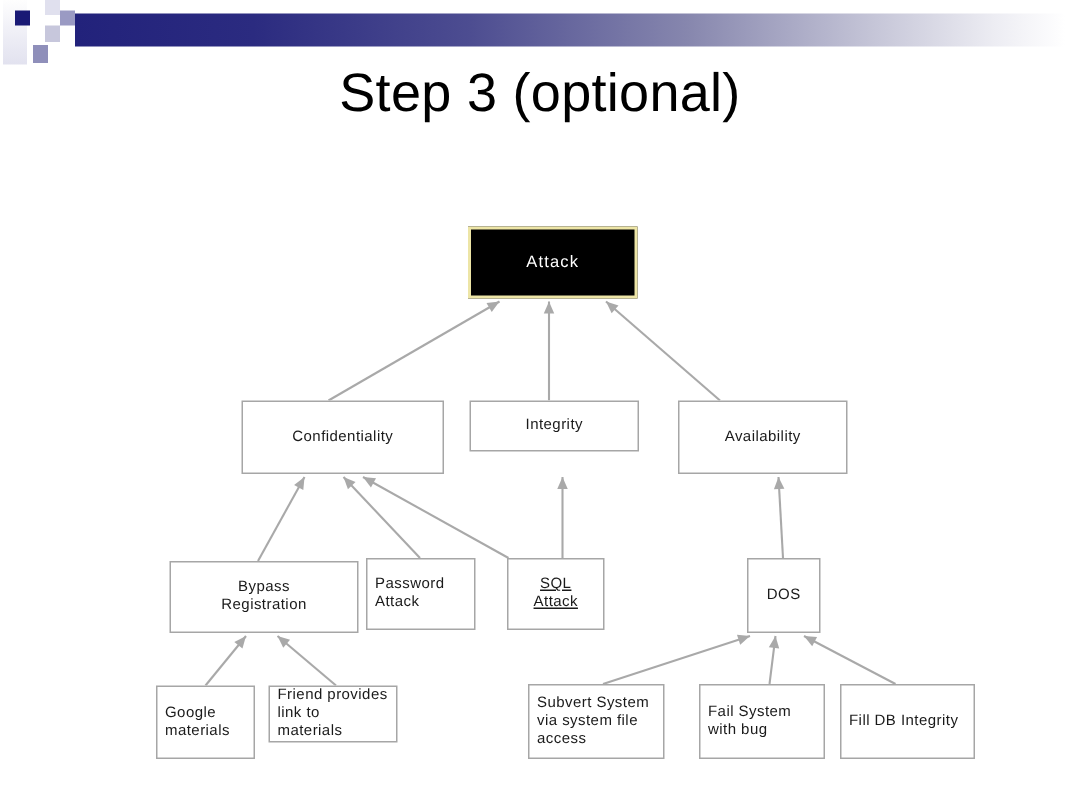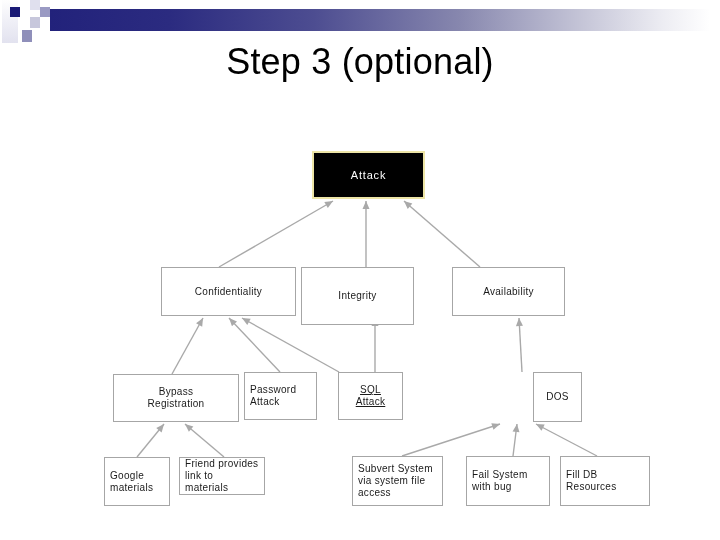--- a/index.html
+++ b/index.html
@@ -69,27 +69,27 @@
         <line x1="522" y1="372" x2="519" y2="318" stroke="#a9a9a9" stroke-width="1.4" marker-end="url(#arrowhead)"></line>
         <line x1="137" y1="457" x2="164" y2="424" stroke="#a9a9a9" stroke-width="1.4" marker-end="url(#arrowhead)"></line>
         <line x1="224" y1="457" x2="185" y2="424" stroke="#a9a9a9" stroke-width="1.4" marker-end="url(#arrowhead)"></line>
         <line x1="402" y1="456" x2="500" y2="424" stroke="#a9a9a9" stroke-width="1.4" marker-end="url(#arrowhead)"></line>
         <line x1="513" y1="456" x2="517" y2="424" stroke="#a9a9a9" stroke-width="1.4" marker-end="url(#arrowhead)"></line>
         <line x1="597" y1="456" x2="536" y2="424" stroke="#a9a9a9" stroke-width="1.4" marker-end="url(#arrowhead)"></line>
       </svg>
     <div id="tree-nodes">
         <div class="tree-node root" style="left: 312px; top: 151px; width: 113px; height: 48px;">Attack</div>
         <div class="tree-node" style="left: 161px; top: 267px; width: 135px; height: 49px;">Confidentiality</div>
-        <div class="tree-node" style="left: 301px; top: 267px; width: 113px; height: 58px;">Integrity</div>
+        <div class="tree-node" style="left: 313px; top: 267px; width: 113px; height: 34px;">Integrity</div>
         <div class="tree-node" style="left: 452px; top: 267px; width: 113px; height: 49px;">Availability</div>
         <div class="tree-node" style="left: 113px; top: 374px; width: 126px; height: 48px;">Bypass Registration</div>
         <div class="tree-node left" style="left: 244px; top: 372px; width: 73px; height: 48px;">Password Attack</div>
         <div class="tree-node" style="left: 338px; top: 372px; width: 65px; height: 48px; text-decoration: underline;">SQL Attack</div>
-        <div class="tree-node" style="left: 498px; top: 372px; width: 49px; height: 50px; margin-left: 35px;">DOS</div>
+        <div class="tree-node" style="left: 498px; top: 372px; width: 49px; height: 50px;">DOS</div>
         <div class="tree-node left" style="left: 104px; top: 457px; width: 66px; height: 49px;">Google materials</div>
         <div class="tree-node left" style="left: 179px; top: 457px; width: 86px; height: 38px;">Friend provides link to materials</div>
         <div class="tree-node left" style="left: 352px; top: 456px; width: 91px; height: 50px;">Subvert System via system file access</div>
         <div class="tree-node left" style="left: 466px; top: 456px; width: 84px; height: 50px;">Fail System with bug</div>
-        <div class="tree-node left" style="left: 560px; top: 456px; width: 90px; height: 50px;">Fill DB Resources</div>
+        <div class="tree-node left" style="left: 560px; top: 456px; width: 90px; height: 50px;">Fill DB Integrity</div>
       </div>
   </div>
 
 </div>
 
 </body></html>

